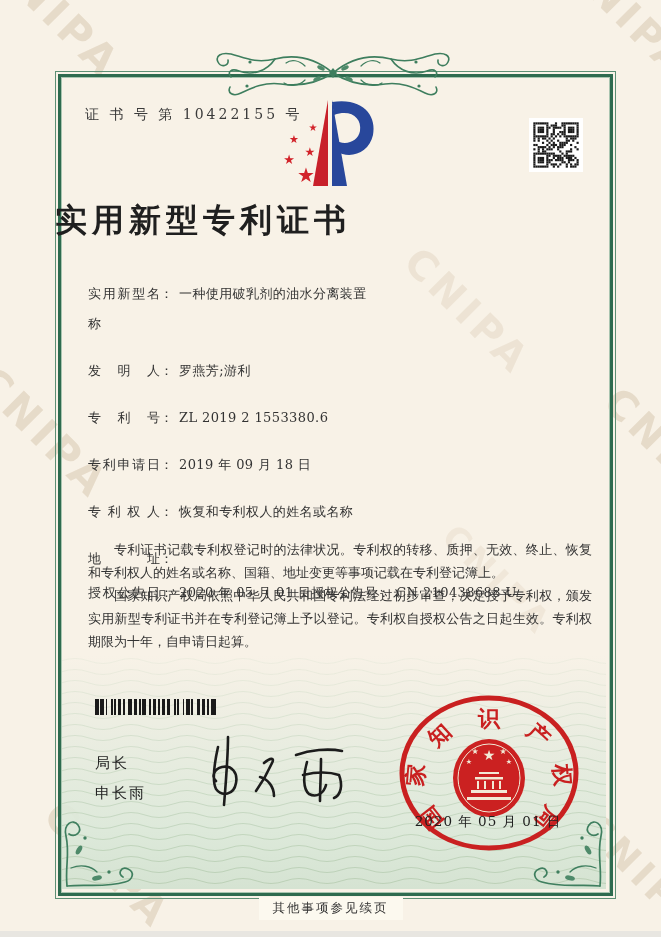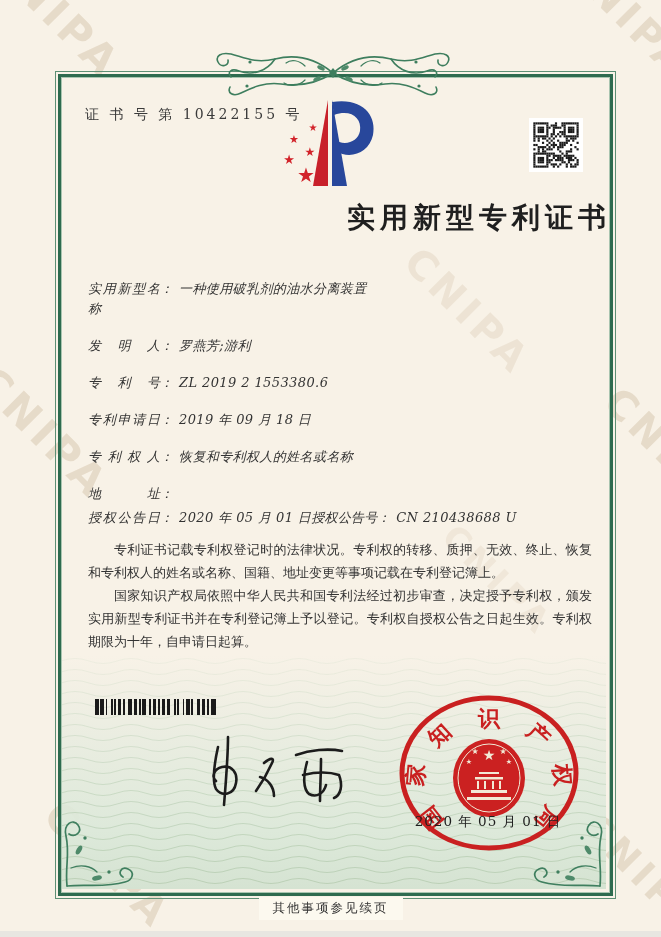--- a/index.html
+++ b/index.html
@@ -18,24 +18,24 @@
   .frame-inner{width:100%;height:100%;border:3px solid #2e6b4f;
                box-shadow:inset 0 0 0 1px #a9c5b0;box-sizing:border-box;}
   
   .band{position:absolute;left:61px;top:655px;width:545px;height:234px;z-index:1;
         background:linear-gradient(180deg,rgba(223,233,220,0) 0%,rgba(223,233,220,.55) 35%,#dde9da 75%,#d5e3d2 100%);}
   .band svg{position:absolute;left:0;top:0;}
   
   .cert-no{position:absolute;left:85px;top:106px;font-size:14px;letter-spacing:3px;color:#3a3a3a;z-index:3;}
   .logo{position:absolute;left:263px;top:96px;width:132px;height:96px;z-index:3;}
   .qr{position:absolute;left:529px;top:118px;width:54px;height:54px;z-index:3;background:#fff;}
-  .title{position:absolute;left:55px;top:199px;width:556px;text-align:right;
-         font-size:28px;font-weight:bold;letter-spacing:5px;color:#1f1f1f;z-index:3;}
+  .title{position:absolute;left:55px;top:199px;width:556px;text-align:left;
+         font-size:32px;font-weight:bold;letter-spacing:5px;color:#1f1f1f;z-index:3;}
   .fields{position:absolute;left:88px;top:279px;width:505px;z-index:3;font-size:13px;color:#333;}
-  .frow{display:flex;line-height:20px;margin-bottom:17px;font-style:italic;}
+  .frow{display:flex;line-height:30px;margin-bottom:17px;}
   .flabel{display:inline-block;width:72px;text-align:justify;text-align-last:justify;flex:none;}
   .fcolon{flex:none;margin-right:6px;}
   .fvalue{letter-spacing:.4px;}
   .frow.addr{margin-bottom:4px;}
   .frow.addr .fvalue{width:362px;}
   .fpair2{display:flex;}
   .paras{position:absolute;left:88px;top:538px;width:504px;z-index:3;
          font-size:13px;line-height:23px;text-align:justify;color:#333;}
   .paras p{margin:0;text-indent:2em;}
   .barcode{position:absolute;left:95px;top:699px;width:173px;height:16px;z-index:3;
@@ -491,20 +491,24 @@
       <i style="width: 3.5px; background: transparent;"></i>
       <i style="width: 3.5px; background: rgb(26, 26, 26);"></i>
       <i style="width: 1.75px; background: transparent;"></i>
       <i style="width: 3.5px; background: rgb(26, 26, 26);"></i>
       <i style="width: 1.75px; background: transparent;"></i>
       <i style="width: 1.75px; background: rgb(26, 26, 26);"></i>
       <i style="width: 1.75px; background: transparent;"></i>
       <i style="width: 5.25px; background: rgb(26, 26, 26);"></i>
     </div>
 
+  <div class="sig-block">
+    <div>局长</div>
+    <div>申长雨</div>
+  </div>
 
   <svg class="sig-svg" width="170" height="78" viewBox="0 0 170 78">
     <g fill="none" stroke="#1c1c1c" stroke-width="2.6" stroke-linecap="round">
       <path d="M28,14 C24,32 22,48 26,56 C32,64 44,62 46,50 C48,40 42,32 32,34 C24,36 21,44 26,48"></path>
       <path d="M38,4 C38,24 36,48 34,72"></path>
       <path d="M74,30 C80,25 85,24 82,30 C78,39 71,51 66,58"></path>
       <path d="M70,44 C78,46 84,54 84,63"></path>
       <path d="M106,22 C120,17 138,15 152,18"></path>
       <path d="M117,29 C113,43 113,56 119,61 C127,65 134,60 136,52"></path>
       <path d="M113,42 C126,39 140,39 149,42 C153,52 151,62 144,65"></path>

